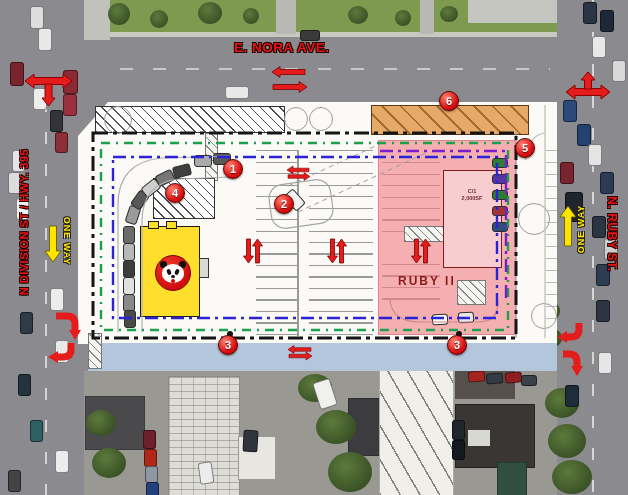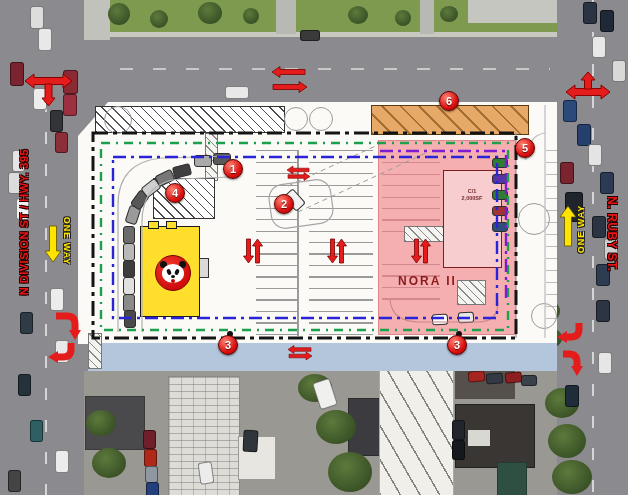--- a/index.html
+++ b/index.html
@@ -273,25 +273,26 @@
     <g stroke="#e51c1c" stroke-width="7" fill="none">
       <path d="M 579,323 L 579,329 Q 579,337 571,337 L 567,337"></path>
       <path d="M 563,354 L 569,354 Q 577,354 577,362 L 577,367"></path>
     </g>
     <g fill="#e51c1c">
       <polygon points="567,331 567,343 557,337"></polygon>
       <polygon points="571,366 583,366 577,376"></polygon>
     </g>
   </svg>
 
+  <div class="abs street-red" style="left:234px;top:40px;font-size:13.5px;z-index:35;">E. NORA AVE.</div>
   <div class="abs street-red rot-ccw" style="left:-70px;top:216px;width:188px;font-size:11px;text-align:center;z-index:35;white-space:nowrap;">N DIVISION ST / HWY. 395</div>
   <div class="abs street-red rot-cw" style="left:562px;top:227px;width:100px;font-size:12px;text-align:center;z-index:35;white-space:nowrap;">N. RUBY ST.</div>
   <div class="abs oneway rot-cw" style="left:40px;top:236px;width:54px;text-align:center;z-index:35;">ONE WAY</div>
   <div class="abs oneway rot-ccw" style="left:554px;top:224px;width:54px;text-align:center;z-index:35;">ONE WAY</div>
-  <div class="abs phase" style="left:398px;top:274px;z-index:35;">NORA II</div>
+  <div class="abs phase" style="left:398px;top:274px;z-index:35;">RUBY II</div>
 
   <div class="abs marker" style="left:223px;top:159px;">
       <span>1</span>
     </div>
   <div class="abs marker" style="left:274px;top:194px;">
       <span>2</span>
     </div>
   <div class="abs marker" style="left:218px;top:335px;">
       <span>3</span>
     </div>

